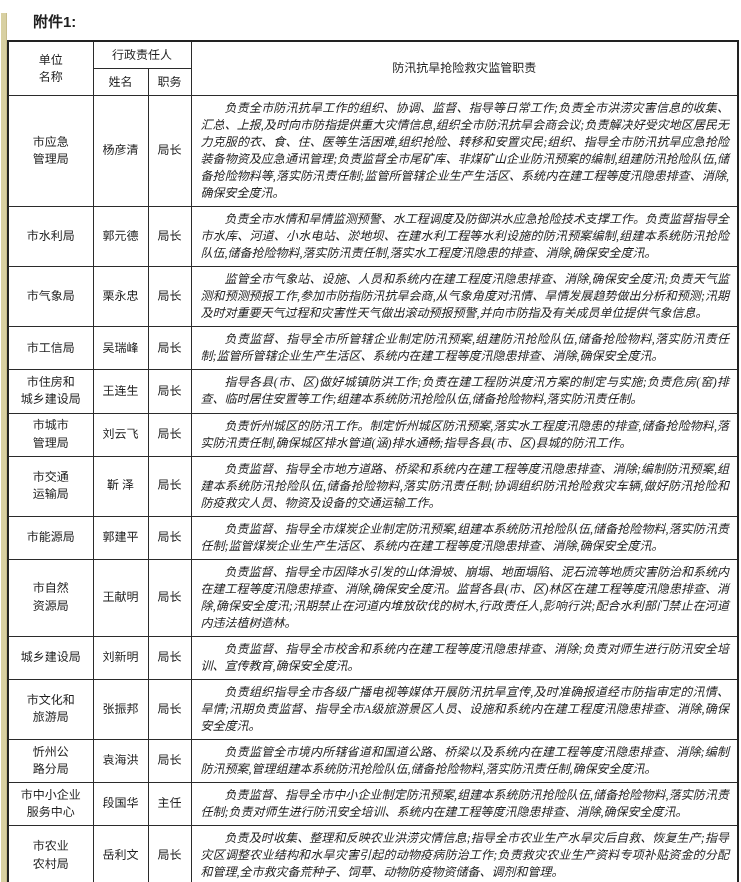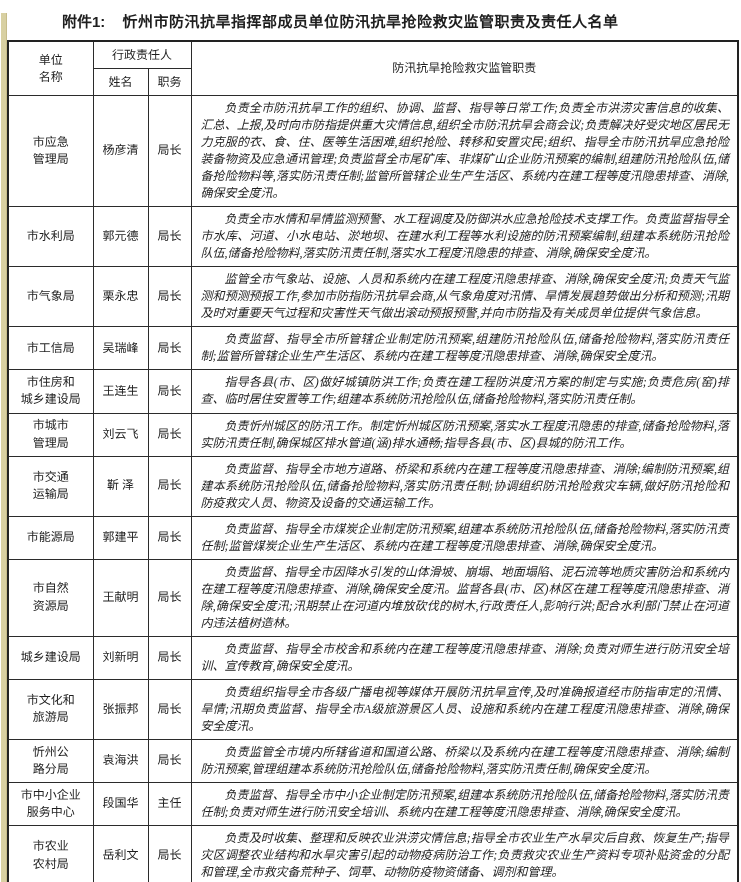--- a/index.html
+++ b/index.html
@@ -18,21 +18,20 @@
   }
   .title-bar {
     position:relative;
     height:30px;
     padding-top:10px;
   }
   .attachment-label {
     position:absolute; left:33px; top:10px;
     font-weight:bold; font-size:15px;
     font-family:"Liberation Sans","DejaVu Sans",sans-serif;
-    margin-left:29px;
   }
   .doc-title {
     text-align:center;
     font-weight:bold; font-size:15px;
     letter-spacing:0.5px;
     font-family:"Liberation Sans","DejaVu Sans",sans-serif;
   }
   table.duty-table {
     border-collapse:collapse;
     table-layout:fixed;
@@ -67,21 +66,20 @@
     font-style:italic;
   }
 </style>
 </head>
 <body>
 
 <div class="edge-strip"></div>
 
 <div class="title-bar">
   <span class="attachment-label">附件1:</span>
-  <div class="doc-title">忻州市防汛抗旱指挥部成员单位防汛抗旱抢险救灾监管职责及责任人名单</div>
 </div>
 
 <table class="duty-table">
   <colgroup>
     <col style="width:85px">
     <col style="width:55px">
     <col style="width:43px">
     <col style="width:547px">
   </colgroup>
   <thead>

